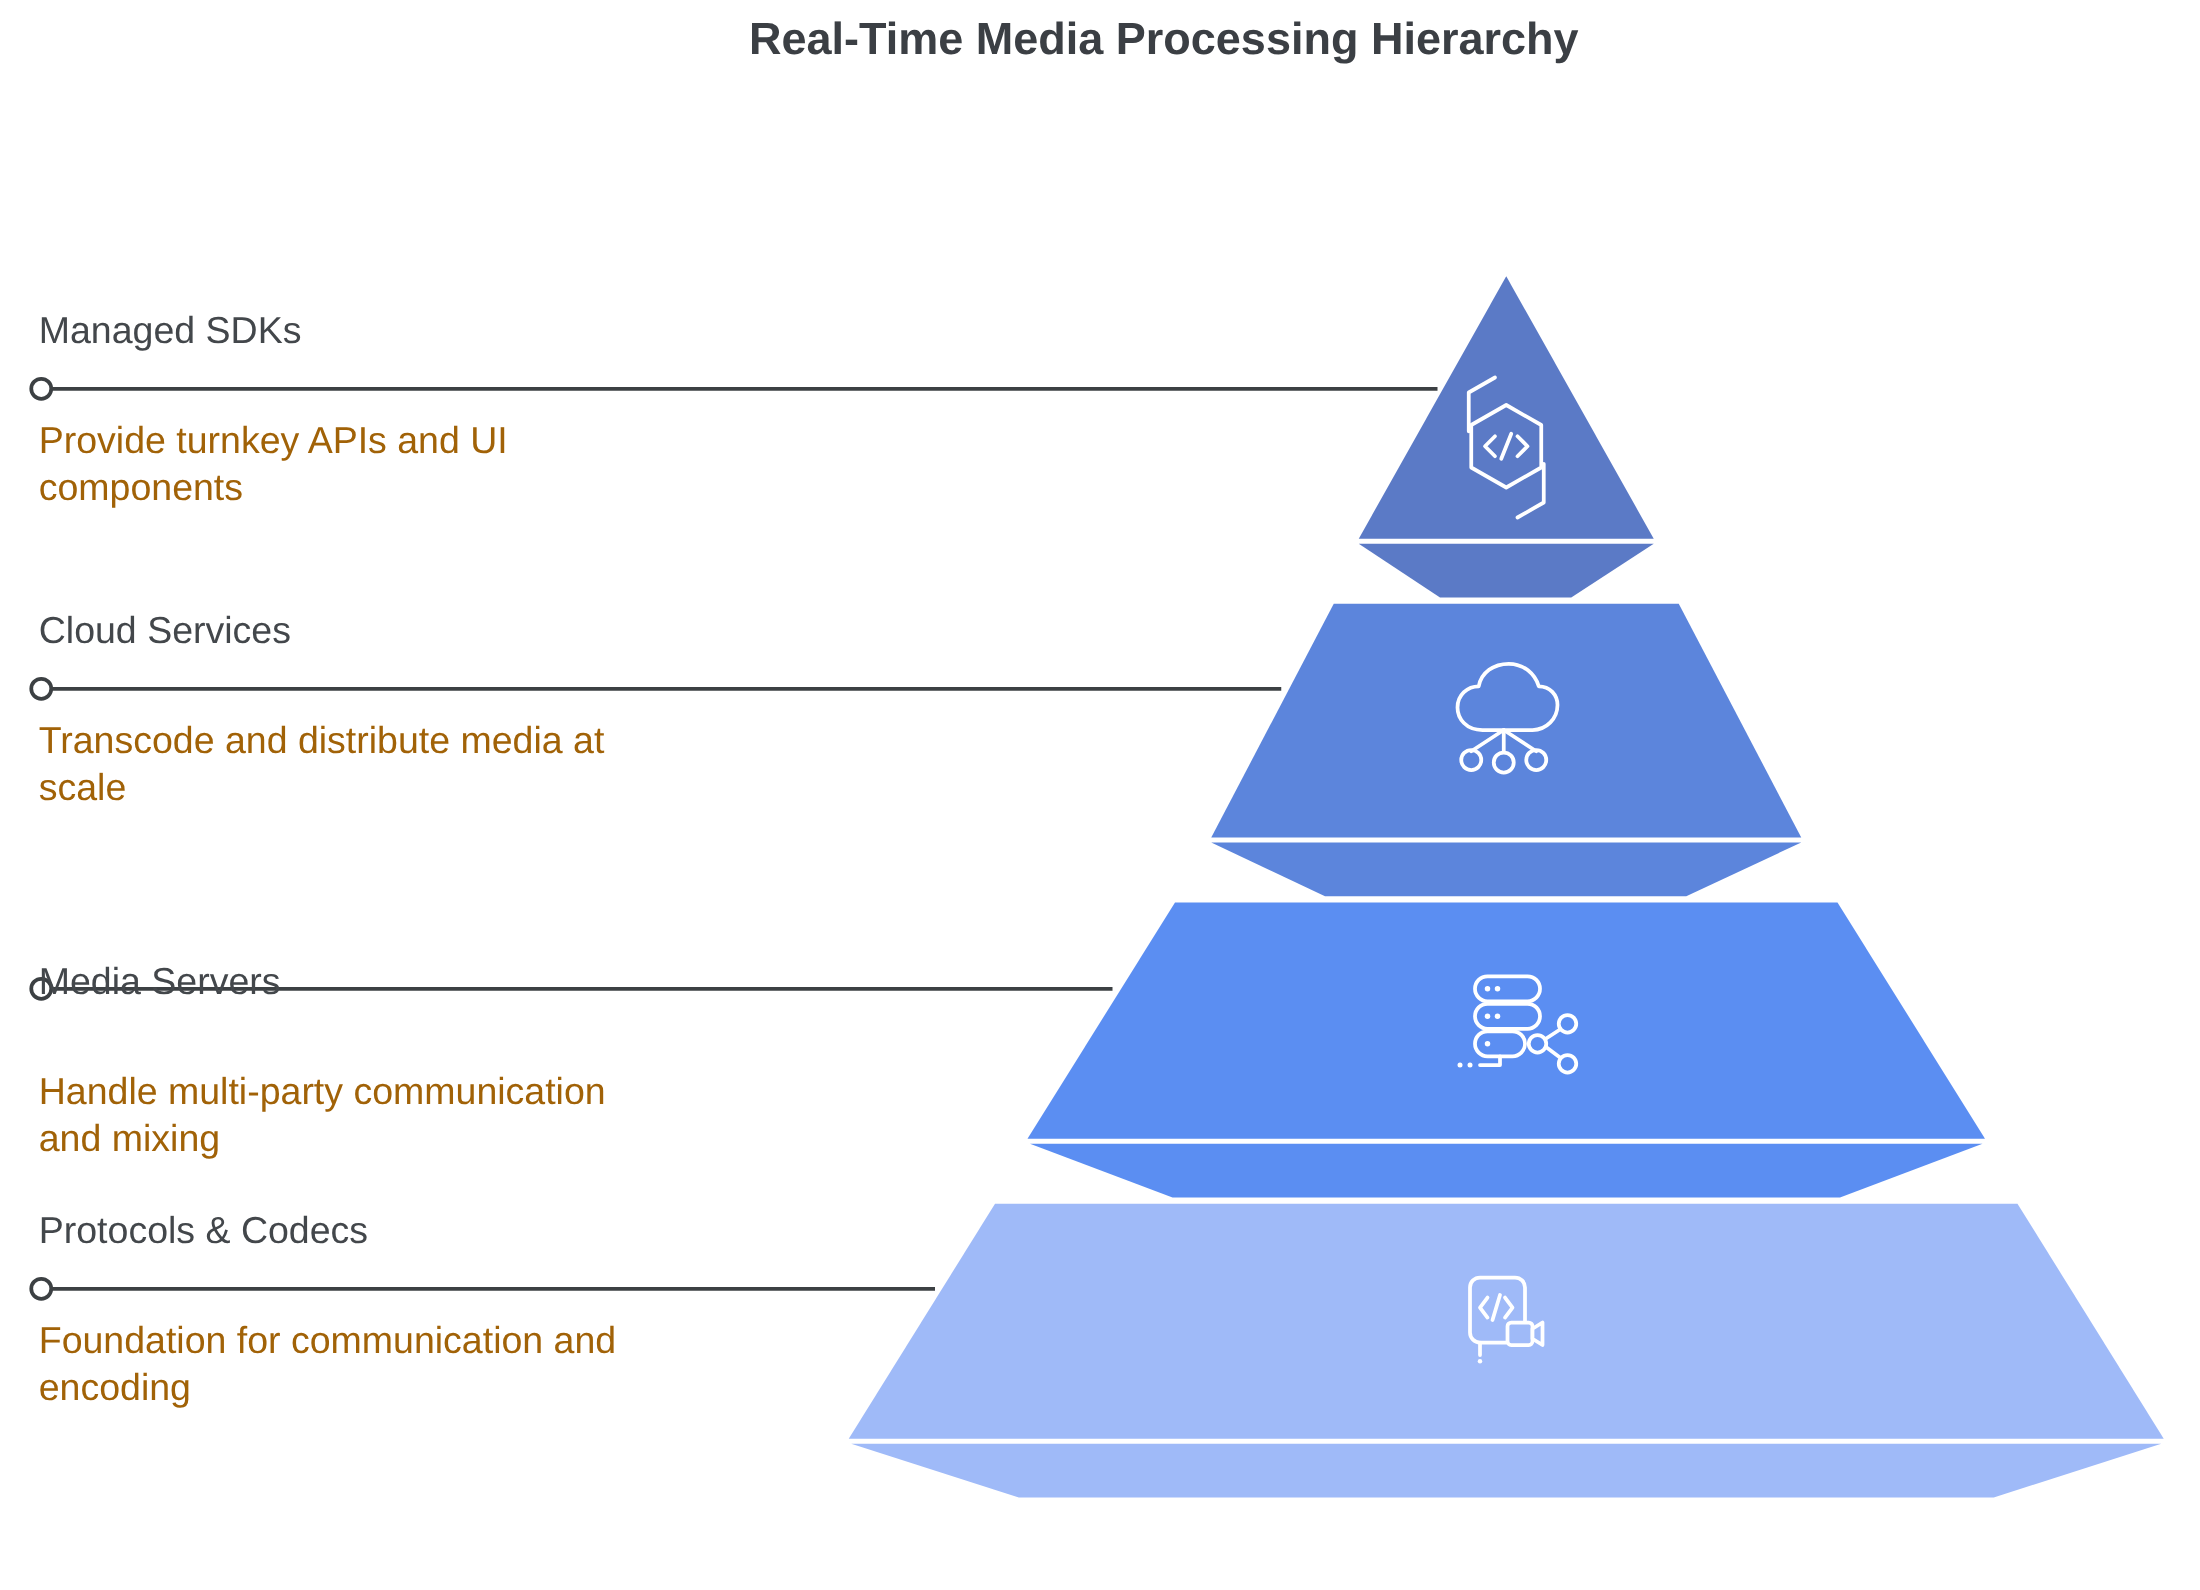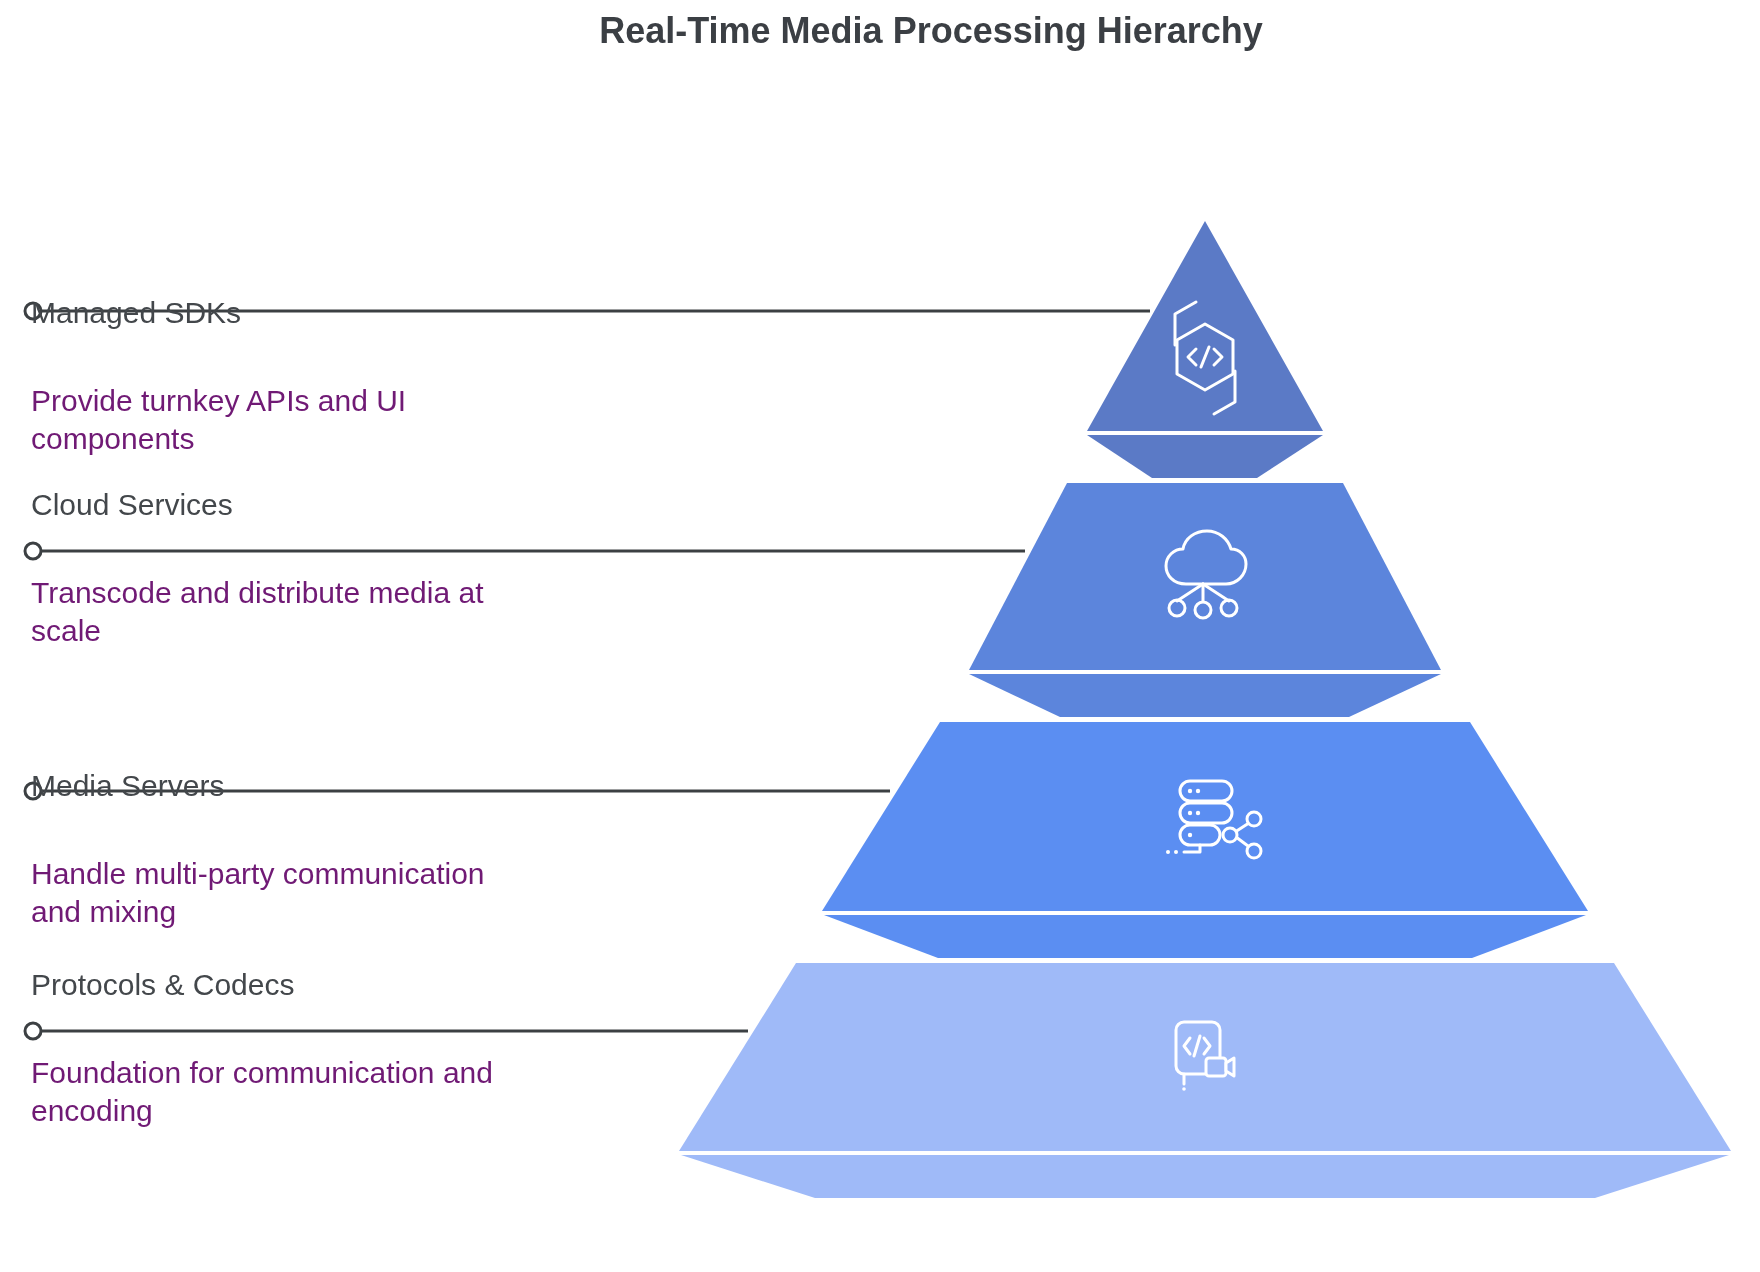--- a/index.html
+++ b/index.html
@@ -45,23 +45,23 @@
     line-height: 1.2;
     color: #43474b;
   }
   .label-desc {
     position: absolute;
     top: 87px;
     left: 0;
     max-width: 490px;
     font-size: 30px;
     line-height: 1.25;
-    color: #701a75;
+    color: #a16207;
   }
-  .g1 { top: 247px; margin-top: 48px; }
+  .g1 { top: 247px; }
   .g2 { top: 487px; }
   .g3 { top: 768px; }
   .g4 { top: 967px; }
   .connector { stroke-width: 3px; }
   .icon { stroke: #ffffff; stroke-width: 3px; stroke-linecap: round; stroke-linejoin: round; }
 </style>
 </head>
 <body>
 
 <div class="canvas">

